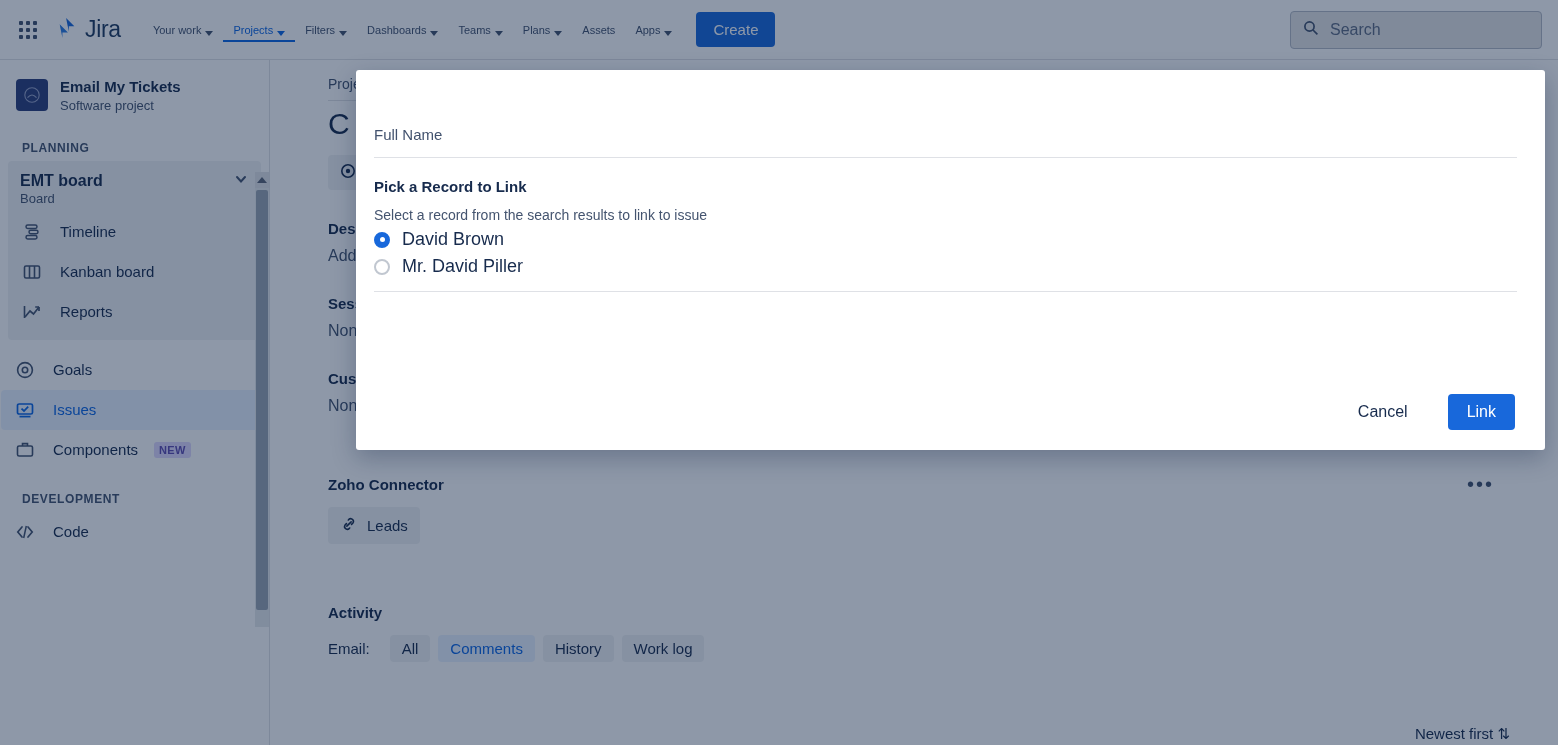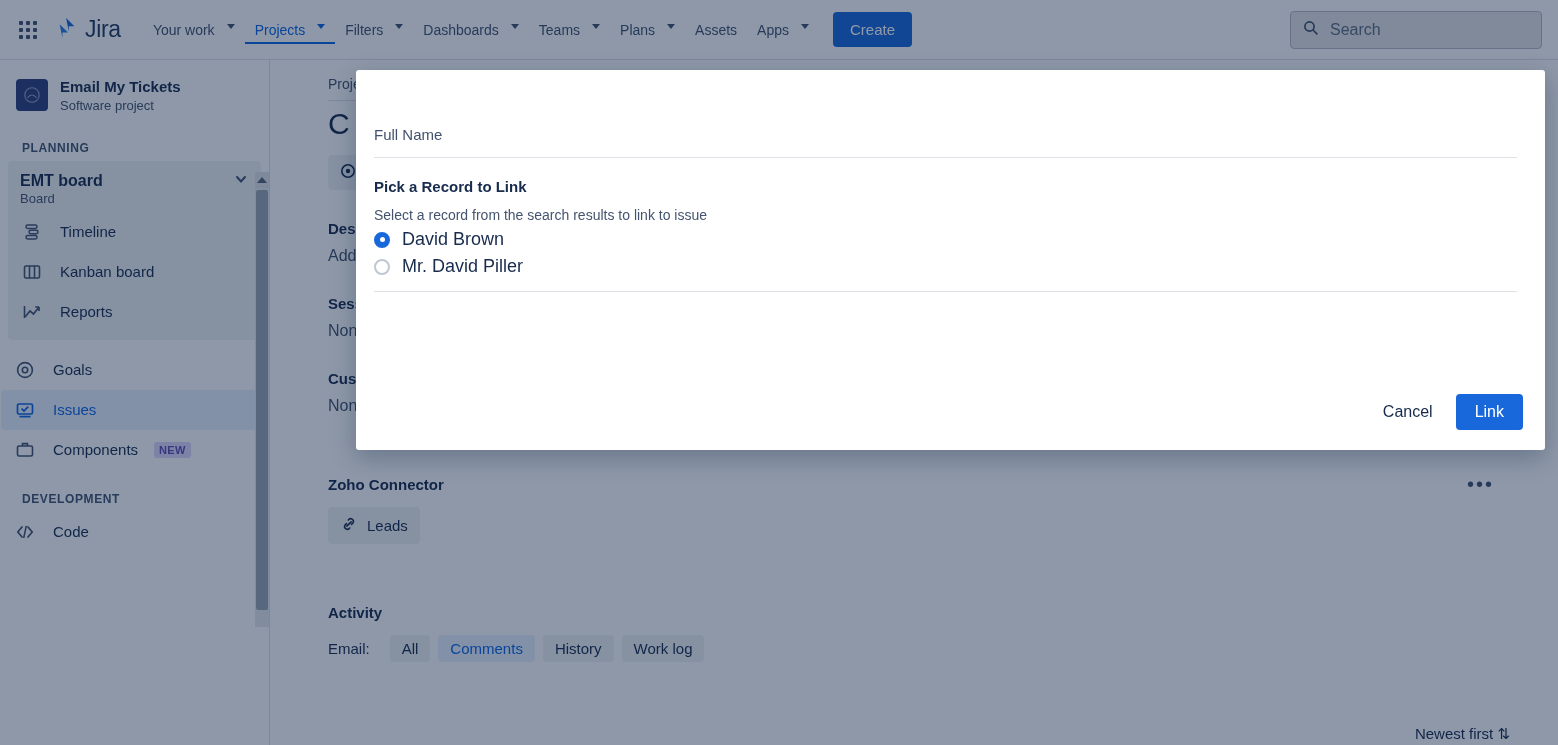--- a/index.html
+++ b/index.html
@@ -25,22 +25,22 @@
   .appswitch {
     width: 32px; height: 32px; margin-right: 4px;
     display: flex; align-items: center; justify-content: center;
     border-radius: 4px; cursor: pointer;
   }
   .grid9 { display: grid; grid-template-columns: repeat(3, 4px); grid-template-rows: repeat(3,4px); gap: 3px; }
   .grid9 i { width: 4px; height: 4px; background: #42526e; border-radius: 1px; display:block; }
   .brand { display: flex; align-items: center; gap: 7px; margin-right: 22px; margin-left: 8px; cursor: pointer; }
   .brand-name { font-size: 23px; color: #1e3a5f; letter-spacing: -0.3px; }
   .navitem {
-    display: flex; align-items: flex-start; gap: 12px;
-    font-size: 14px; color: #42526e;
+    display: flex; align-items: flex-end; gap: 4px;
+    font-size: 11px; color: #42526e;
     padding: 6px 10px; border-radius: 3px; cursor: pointer; white-space: nowrap;
   }
   .navitem.active { color: #0c66e4; box-shadow: inset 0 -2px 0 #0c66e4; border-radius: 0; }
   .caret { width: 0; height: 0; border-left: 4px solid transparent; border-right: 4px solid transparent; border-top: 5px solid currentColor; margin-top: 2px; }
   .create-btn {
     margin-left: 14px;
     background: #1868db; color: #fff;
     font-size: 15px; padding: 9px 17px; border: none; border-radius: 4px; cursor: pointer;
     font-family: "Liberation Sans", sans-serif;
   }
@@ -129,21 +129,21 @@
   .sub-help { font-size: 14px; color: #44546f; margin-top: 12px; }
   .radio-row { display: flex; align-items: center; gap: 12px; margin-top: 6px; cursor: pointer; }
   .radio {
     width: 16px; height: 16px; border-radius: 50%;
     border: 2px solid #c1c7d0; background: #fff; flex:none;
     display:flex; align-items:center; justify-content:center;
   }
   .radio.on { border-color: #1868db; background: #1868db; }
   .radio.on::after { content:""; width:5px; height:5px; border-radius:50%; background:#fff; }
   .radio-label { font-size: 18px; color: #172b4d; }
-  .modal-foot { position: absolute; right: 22px; bottom: 20px; display: flex; align-items: center; gap: 11px; }
+  .modal-foot { position: absolute; right: 30px; bottom: 20px; display: flex; align-items: center; gap: 28px; }
   .btn-cancel { background: transparent; border: none; font-size: 16px; color: #172b4d; padding: 8px 12px; cursor: pointer; font-family: "Liberation Sans", sans-serif; }
   .btn-link { background: #1868db; border: none; color:#fff; font-size: 16px; font-weight: 500; padding: 9px 19px; border-radius: 4px; cursor: pointer; font-family: "Liberation Sans", sans-serif; }
 </style>
 </head>
 <body>
 
 <div id="app">
 
   <div class="page">
 

